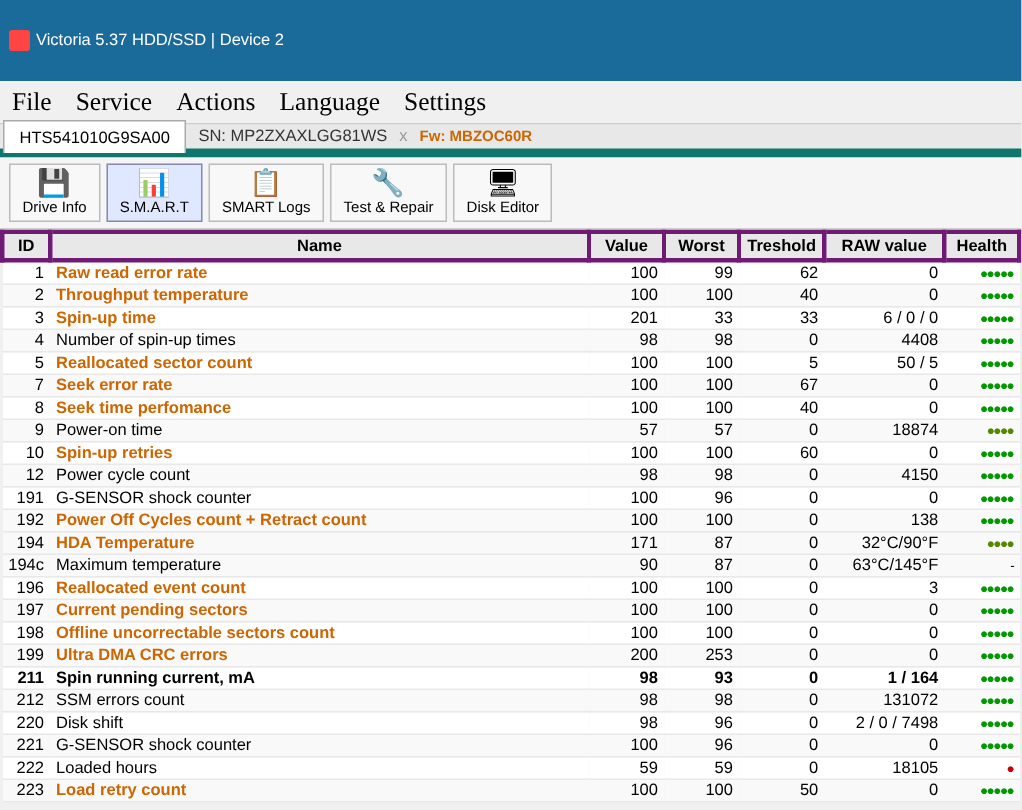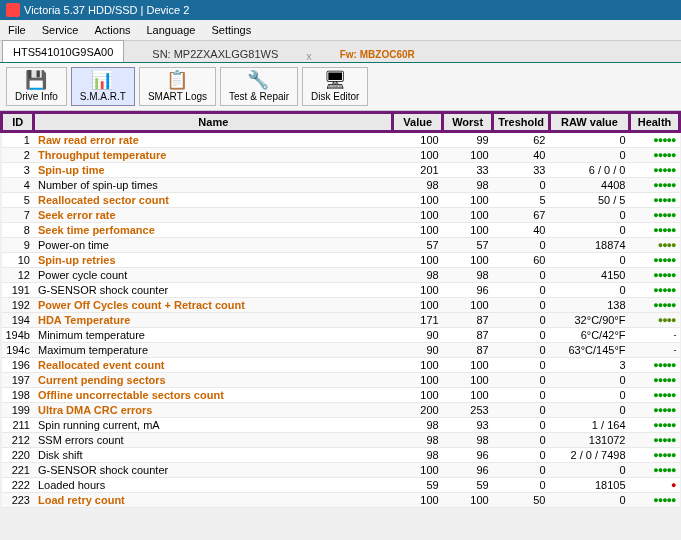--- a/index.html
+++ b/index.html
@@ -1,27 +1,27 @@
 <!DOCTYPE html>
 <html><head>
   <meta charset="utf-8">
   <style>
     * { margin: 0; padding: 0; box-sizing: border-box; }
     body { font-family: 'Segoe UI', Tahoma, Arial, sans-serif; font-size: 11px; background: #f0f0f0; width: 681px; height: 540px; overflow: hidden; }
     
     
-    .title-bar { background: #1a6b9a; color: white; padding: 3px 6px; font-size: 11px; display: flex; align-items: center; gap: 4px; }
+    .title-bar { background: #1a6b9a; color: white; padding: 20px 6px; font-size: 11px; display: flex; align-items: center; gap: 4px; }
     .title-bar .icon { width: 14px; height: 14px; background: #ff4444; border-radius: 2px; display: inline-block; }
     
     
     .menu-bar { background: #f0f0f0; border-bottom: 1px solid #ccc; display: flex; align-items: center; padding: 2px 0; }
-    .menu-item { padding: 2px 8px; cursor: pointer; font-size: 11px; }
-    
-    
-    .device-bar { background: #e8e8e8; border-bottom: 1px solid #0f766e; display: flex; align-items: flex-end; padding: 0; height: 22px; gap: 20px; }
+    .menu-item { padding: 2px 8px; cursor: pointer; font-size: 17px; font-family: Liberation Serif, serif; }
+    
+    
+    .device-bar { background: #e8e8e8; border-bottom: 6px solid #0f766e; display: flex; align-items: center; padding: 0; height: 22px; }
     .device-tab { background: white; border: 1px solid #aaa; border-bottom: none; padding: 2px 10px; font-size: 11px; height: 22px; display: flex; align-items: center; margin-left: 2px; }
     .device-info { padding: 2px 8px; font-size: 11px; color: #333; }
     .fw-info { padding: 2px 8px; font-size: 10px; color: #cc6600; font-weight: bold; }
     
     
     .toolbar { background: #f5f5f5; border-bottom: 1px solid #ccc; display: flex; align-items: center; padding: 4px 6px; gap: 4px; }
     .toolbar-btn { display: flex; flex-direction: column; align-items: center; padding: 3px 8px; border: 1px solid #bbb; background: #f8f8f8; cursor: pointer; min-width: 60px; font-size: 10px; gap: 2px; }
     .toolbar-btn .btn-icon { font-size: 18px; line-height: 1; }
     .toolbar-btn.active { background: #e0e8ff; border-color: #88a; }
     
@@ -217,29 +217,20 @@
   </tr>
         <tr style="background: rgb(249, 249, 249);">
     <td class="id-col">194</td>
     <td class="name-col name-orange">HDA Temperature</td>
     <td class="val-col">171</td>
     <td class="val-col">87</td>
     <td class="val-col">0</td>
     <td class="raw-col">32°C/90°F</td>
     <td class="val-col dots dots-4">●●●●</td>
   </tr>
-        <tr style="background: rgb(255, 255, 255);">
-    <td class="id-col">194b</td>
-    <td class="name-col name-black">Minimum temperature</td>
-    <td class="val-col">90</td>
-    <td class="val-col">87</td>
-    <td class="val-col">0</td>
-    <td class="raw-col">6°C/42°F</td>
-    <td class="val-col dots ">-</td>
-  </tr>
         <tr style="background: rgb(249, 249, 249);">
     <td class="id-col">194c</td>
     <td class="name-col name-black">Maximum temperature</td>
     <td class="val-col">90</td>
     <td class="val-col">87</td>
     <td class="val-col">0</td>
     <td class="raw-col">63°C/145°F</td>
     <td class="val-col dots ">-</td>
   </tr>
         <tr style="background: rgb(255, 255, 255);">
@@ -271,21 +262,21 @@
   </tr>
         <tr style="background: rgb(249, 249, 249);">
     <td class="id-col">199</td>
     <td class="name-col name-orange">Ultra DMA CRC errors</td>
     <td class="val-col">200</td>
     <td class="val-col">253</td>
     <td class="val-col">0</td>
     <td class="raw-col">0</td>
     <td class="val-col dots dots-5">●●●●●</td>
   </tr>
-        <tr style="background: rgb(255, 255, 255);">
+        <tr style="background: rgb(255, 255, 255); font-weight: bold;">
     <td class="id-col">211</td>
     <td class="name-col name-black">Spin running current, mA</td>
     <td class="val-col">98</td>
     <td class="val-col">93</td>
     <td class="val-col">0</td>
     <td class="raw-col">1 / 164</td>
     <td class="val-col dots dots-5">●●●●●</td>
   </tr>
         <tr style="background: rgb(249, 249, 249);">
     <td class="id-col">212</td>

